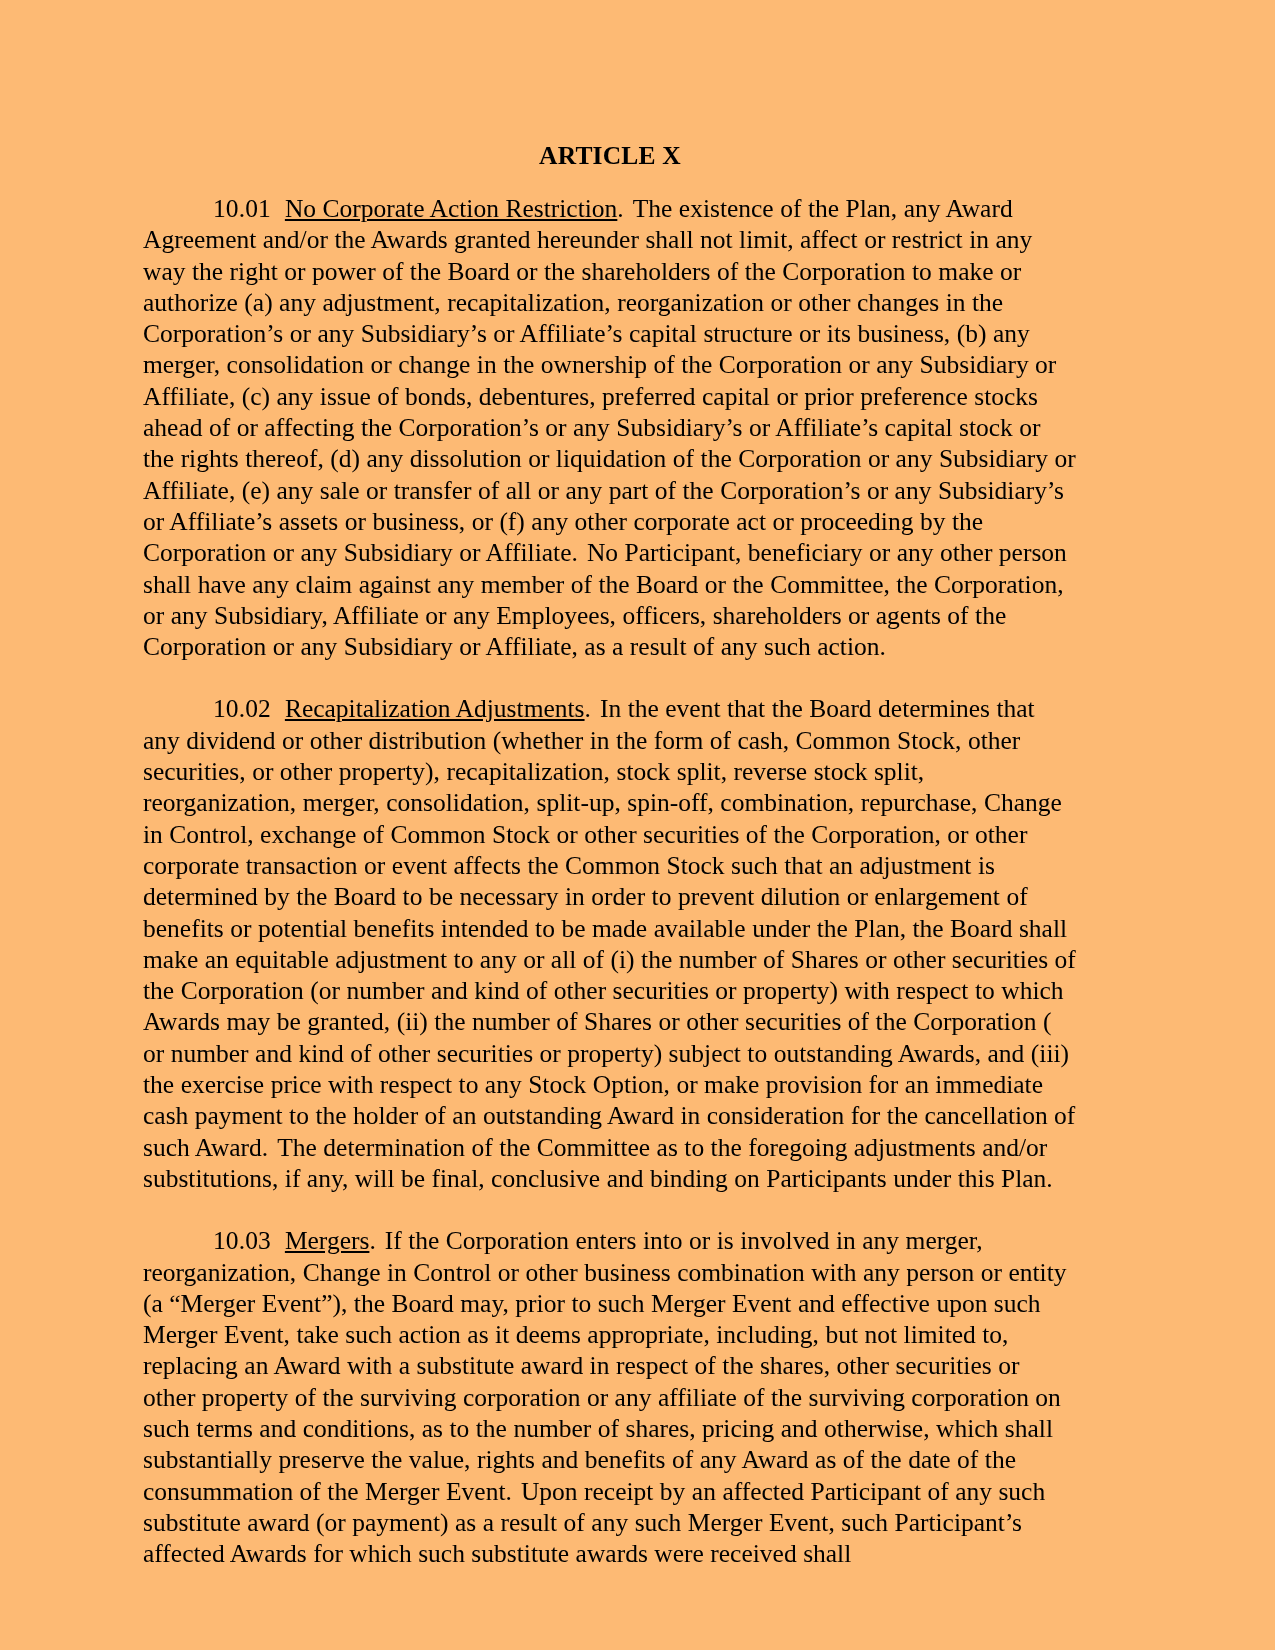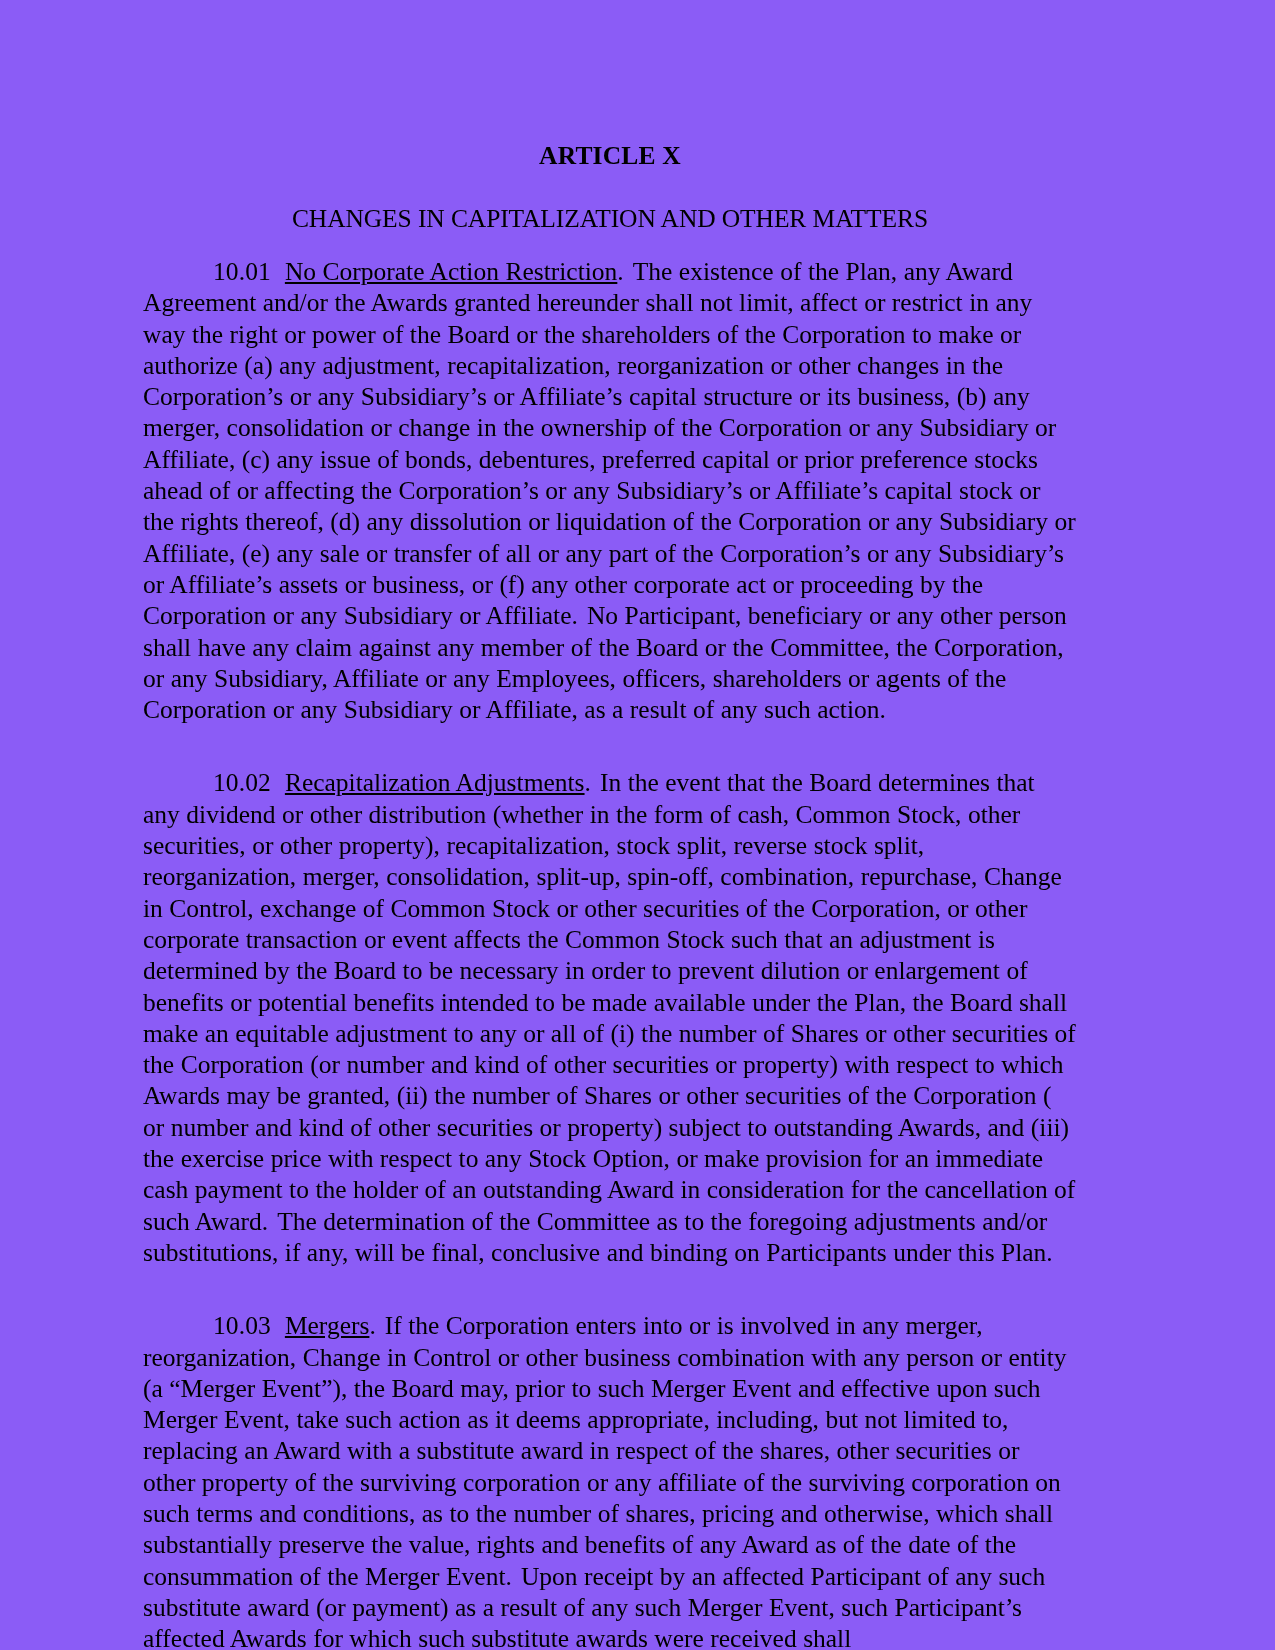--- a/index.html
+++ b/index.html
@@ -12,21 +12,21 @@
     width: 1275px;
     height: 1650px;
     font-family: "Liberation Serif", "DejaVu Serif", serif;
     color: #000000;
     -webkit-font-smoothing: antialiased;
   }
   .page {
     position: relative;
     width: 1275px;
     height: 1650px;
-    background: #8b5cf6;
+    background: #fdba74;
     box-sizing: border-box;
     overflow: hidden;
   }
   .content {
     position: absolute;
     left: 143px;
     top: 140px;
     width: 934px;
   }
   .article-title {
@@ -54,21 +54,21 @@
     text-align: left;
     margin: 0;
     padding: 0;
     text-indent: 70px;
     word-spacing: 0.1px;
   }
   .section.first-section {
     margin-top: 22px;
   }
   .section.following-section {
-    margin-top: 42px;
+    margin-top: 31px;
   }
   .sec-num {
     letter-spacing: 0.1px;
   }
   .sec-gap {
     display: inline-block;
     width: 14px;
   }
   .sec-heading {
     text-decoration: underline;
@@ -83,21 +83,20 @@
   }
 </style>
 </head>
 <body>
 
 <div class="page">
   <div class="content">
 
     <h1 class="article-title">ARTICLE X</h1>
 
-    <h2 class="article-subtitle">CHANGES IN CAPITALIZATION AND OTHER MATTERS</h2>
 
     <p class="section first-section">
       <span class="sec-num">10.01</span><span class="sec-gap"></span><span class="sec-heading">No Corporate Action Restriction</span><span>.</span><span class="sent-gap"></span><span>The existence of the Plan, any Award Agreement and/or the Awards granted hereunder shall not limit, affect or restrict in any way the right or power of the Board or the shareholders of the Corporation to make or authorize (a) any adjustment, recapitalization, reorganization or other changes in the Corporation’s or any Subsidiary’s or Affiliate’s capital structure or its business, (b) any merger, consolidation or change in the ownership of the Corporation or any Subsidiary or Affiliate, (c) any issue of bonds, debentures, preferred capital or prior preference stocks ahead of or affecting the Corporation’s or any Subsidiary’s or Affiliate’s capital stock or the rights thereof, (d) any dissolution or liquidation of the Corporation or any Subsidiary or Affiliate, (e) any sale or transfer of all or any part of the Corporation’s or any Subsidiary’s or Affiliate’s assets or business, or (f) any other corporate act or proceeding by the Corporation or any Subsidiary or Affiliate.</span><span class="sent-gap"></span><span>No Participant, beneficiary or any other person shall have any claim against any member of the Board or the Committee, the Corporation, or any Subsidiary, Affiliate or any Employees, officers, shareholders or agents of the Corporation or any Subsidiary or Affiliate, as a result of any such action.</span>
     </p>
 
     <p class="section following-section">
       <span class="sec-num">10.02</span><span class="sec-gap"></span><span class="sec-heading">Recapitalization Adjustments</span><span>.</span><span class="sent-gap"></span><span>In the event that the Board determines that any dividend or other distribution (whether in the form of cash, Common Stock, other securities, or other property), recapitalization, stock split, reverse stock split, reorganization, merger, consolidation, split-up, spin-off, combination, repurchase, Change in Control, exchange of Common Stock or other securities of the Corporation, or other corporate transaction or event affects the Common Stock such that an adjustment is determined by the Board to be necessary in order to prevent dilution or enlargement of benefits or potential benefits intended to be made available under the Plan, the Board shall make an equitable adjustment to any or all of (i) the number of Shares or other securities of the Corporation (or number and kind of other securities or property) with respect to which Awards may be granted, (ii) the number of Shares or other securities of the Corporation ( or number and kind of other securities or property) subject to outstanding Awards, and (iii) the exercise price with respect to any Stock Option, or make provision for an immediate cash payment to the holder of an outstanding Award in consideration for the cancellation of such Award.</span><span class="sent-gap"></span><span>The determination of the Committee as to the foregoing adjustments and/or substitutions, if any, will be final, conclusive and binding on Participants under this Plan.</span>
     </p>
 
     <p class="section following-section">

